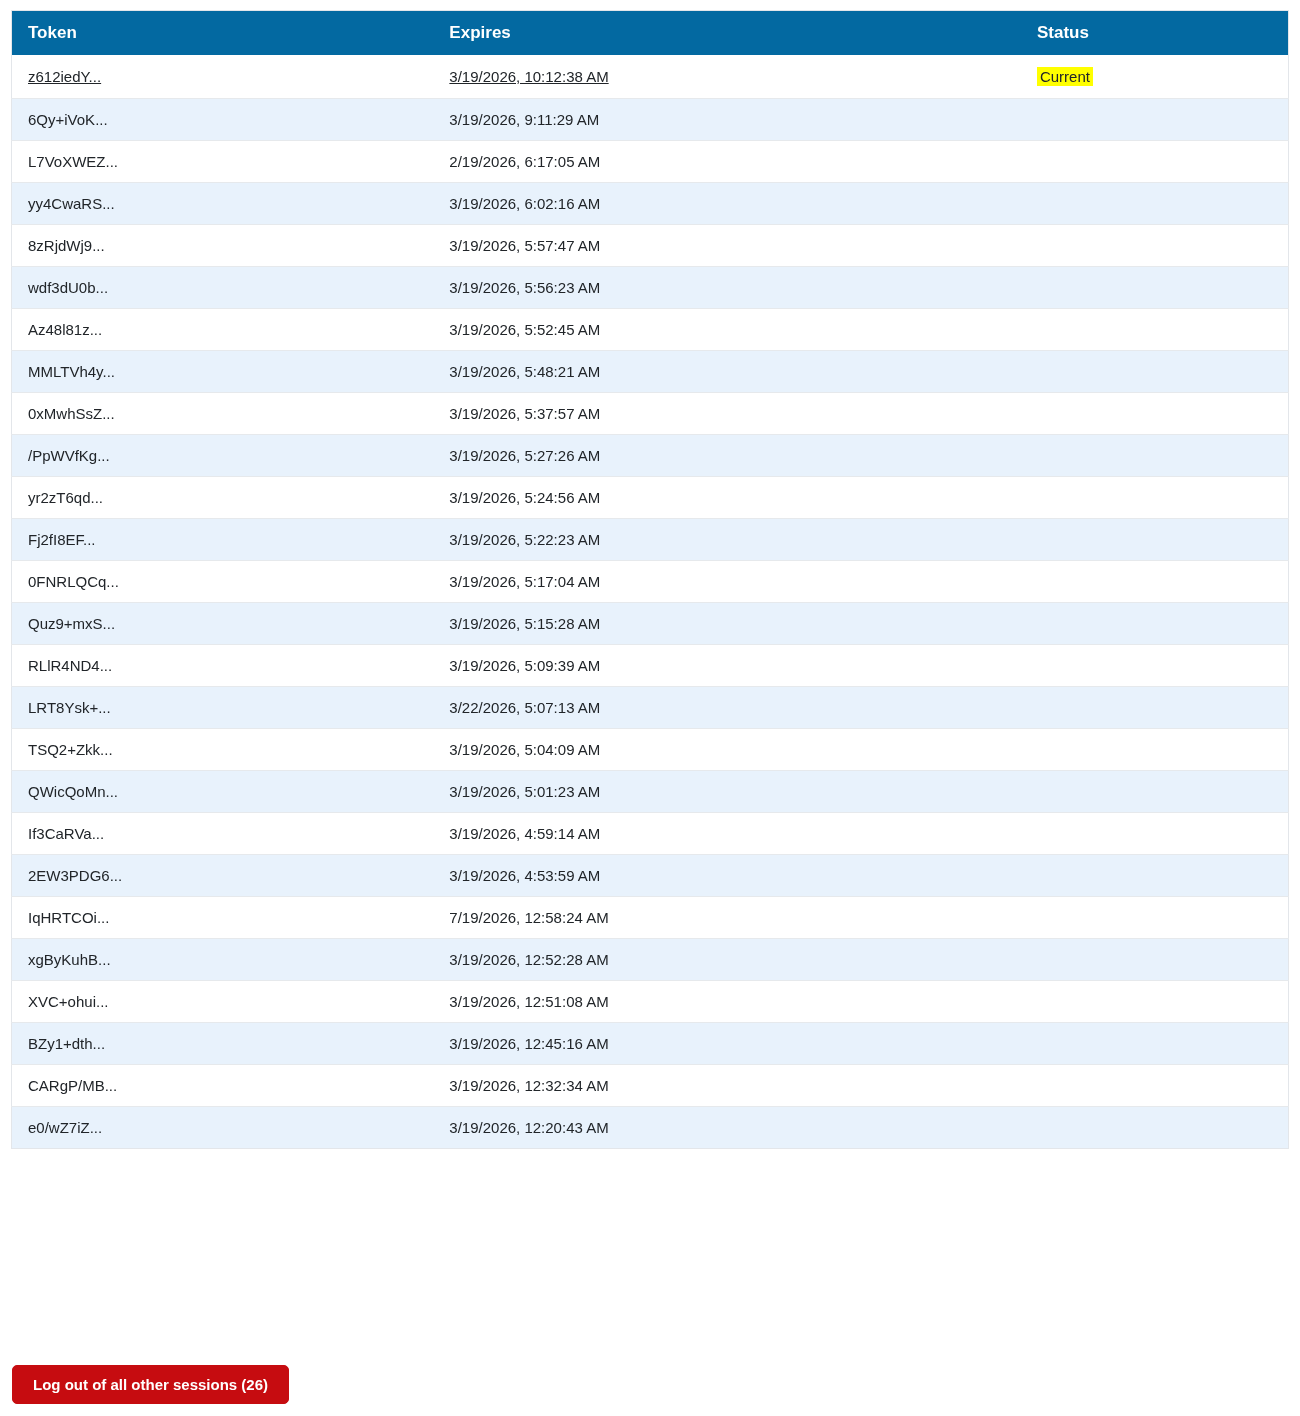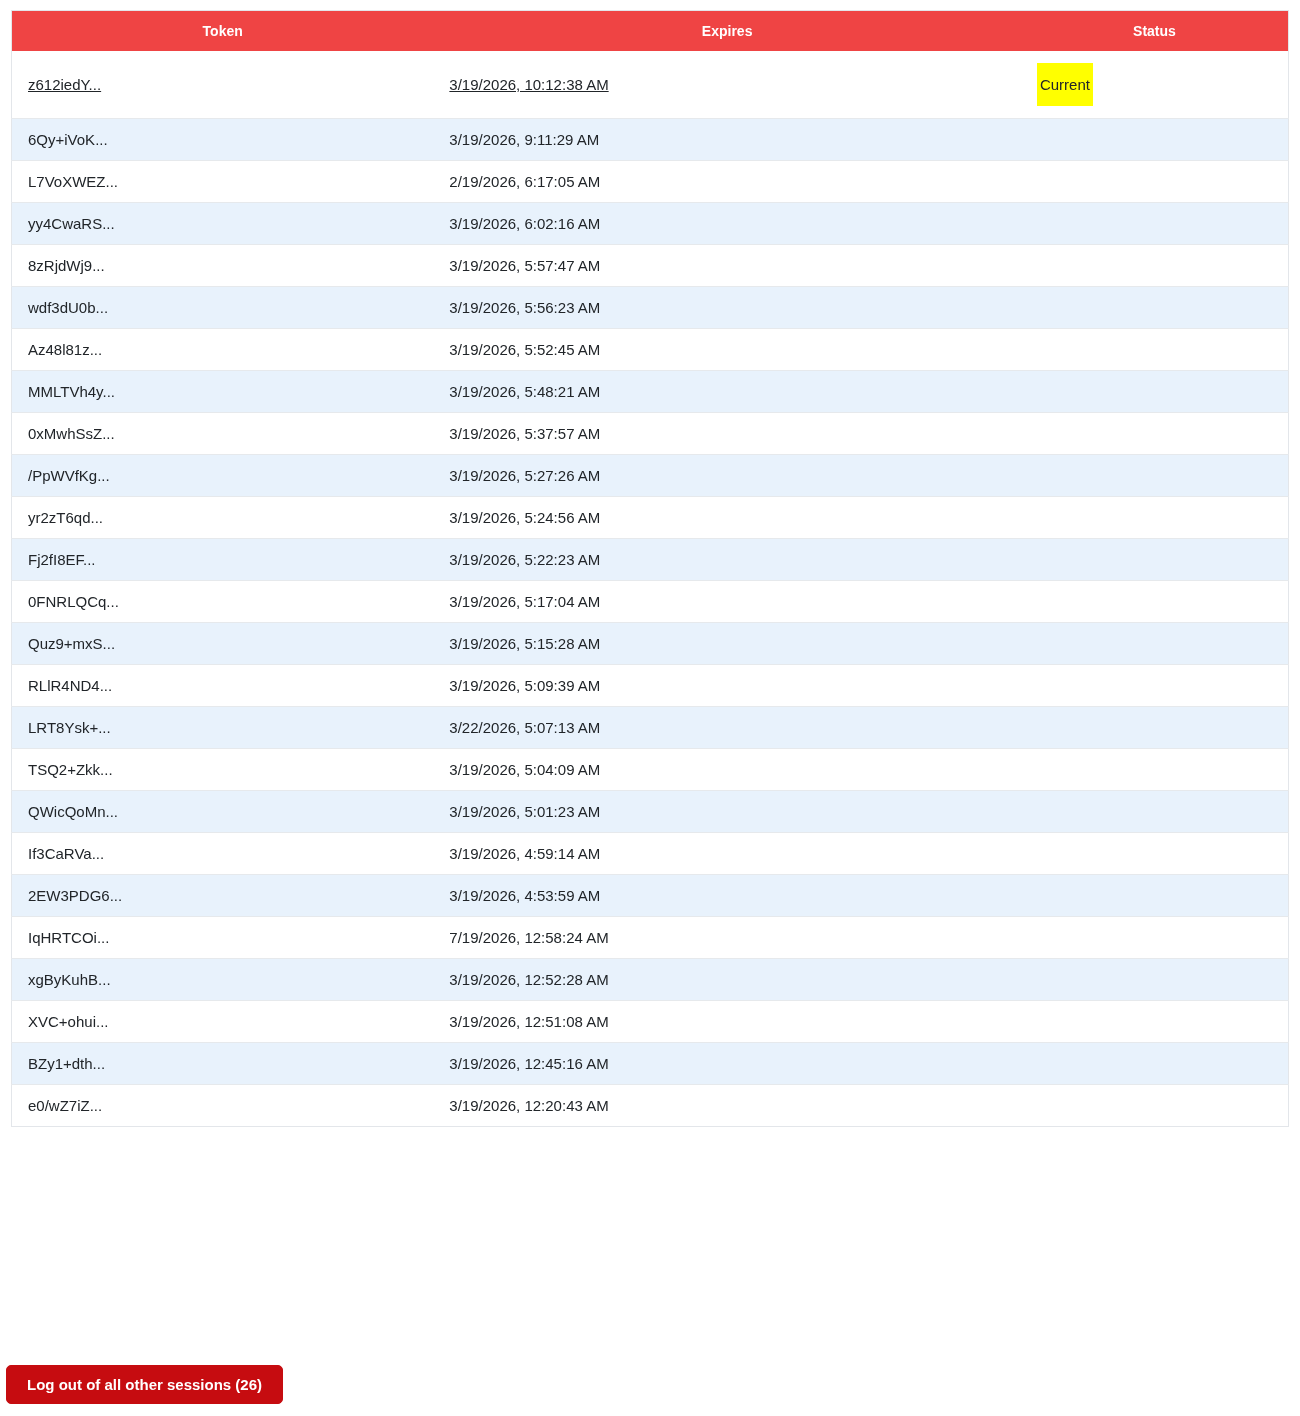--- a/index.html
+++ b/index.html
@@ -22,25 +22,25 @@
     padding: 10px 11px 0 11px;
   }
   table.sessions {
     width: 100%;
     border-collapse: collapse;
     table-layout: fixed;
     font-size: 15px;
     border: 1px solid #e3e6ea;
   }
   table.sessions thead th {
-    background: #ef4444;
+    background: #0369a1;
     color: #ffffff;
-    text-align: center;
+    text-align: left;
     font-weight: bold;
-    font-size: 14px;
+    font-size: 17px;
     padding: 12px 16px;
     border: none;
     white-space: nowrap;
   }
   table.sessions thead th.col-token { width: 33%; }
   table.sessions thead th.col-expires { width: 47%; }
   table.sessions thead th.col-status { width: 20%; margin-top: 22px; }
   table.sessions tbody td {
     padding: 12px 16px;
     border-top: 1px solid #e6e9ec;
@@ -49,27 +49,27 @@
     white-space: nowrap;
     overflow: hidden;
     text-overflow: ellipsis;
   }
   table.sessions tbody tr:nth-child(odd) { background: #ffffff; }
   table.sessions tbody tr:nth-child(even) { background: #e8f2fc; }
   table.sessions tbody tr:first-child td { border-top: none; text-decoration: underline; }
   .badge-current {
     background: #ffff00;
     color: #212529;
-    padding: 13px 3px;
+    padding: 1px 3px;
     font-size: 15px;
     display: inline-block;
   }
   .footer {
     position: absolute;
-    left: 6px;
+    left: 12px;
     bottom: 12px;
   }
   .btn-danger {
     background: #c60c10;
     color: #ffffff;
     border: 1px solid #c60c10;
     border-radius: 5px;
     font-family: "Liberation Sans", sans-serif;
     font-size: 15px;
     font-weight: bold;
@@ -206,20 +206,25 @@
           <td>XVC+ohui...</td>
           <td>3/19/2026, 12:51:08 AM</td>
           <td></td>
         </tr>
         <tr>
           <td>BZy1+dth...</td>
           <td>3/19/2026, 12:45:16 AM</td>
           <td></td>
         </tr>
         <tr>
+          <td>CARgP/MB...</td>
+          <td>3/19/2026, 12:32:34 AM</td>
+          <td></td>
+        </tr>
+        <tr>
           <td>e0/wZ7iZ...</td>
           <td>3/19/2026, 12:20:43 AM</td>
           <td></td>
         </tr>
       </tbody>
   </table>
 
   <div class="footer">
     <button class="btn-danger">Log out of all other sessions (26)</button>
   </div>

